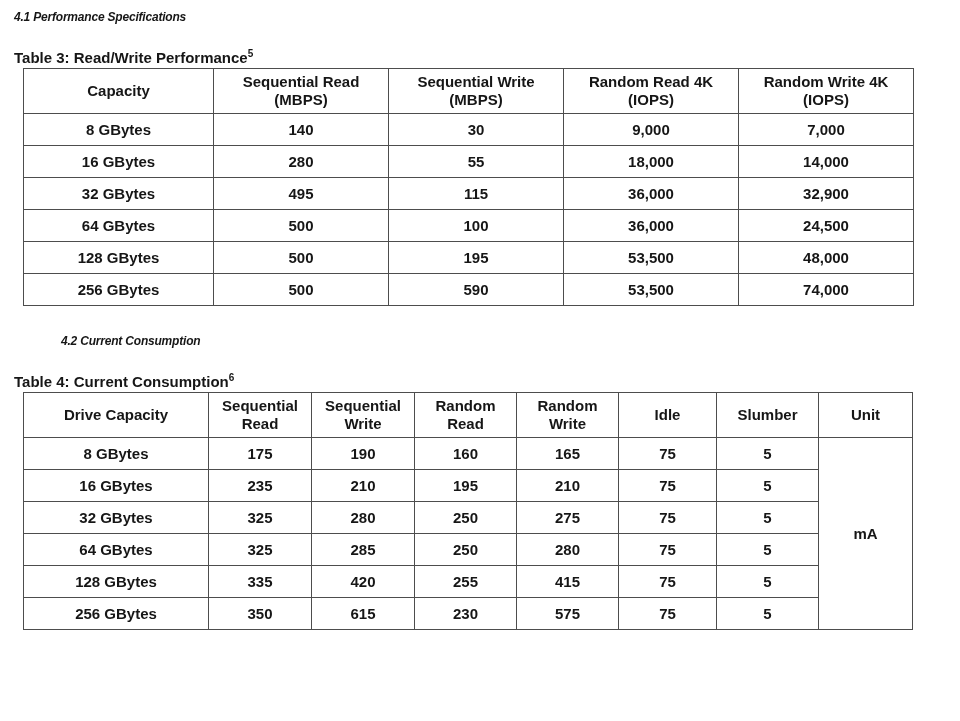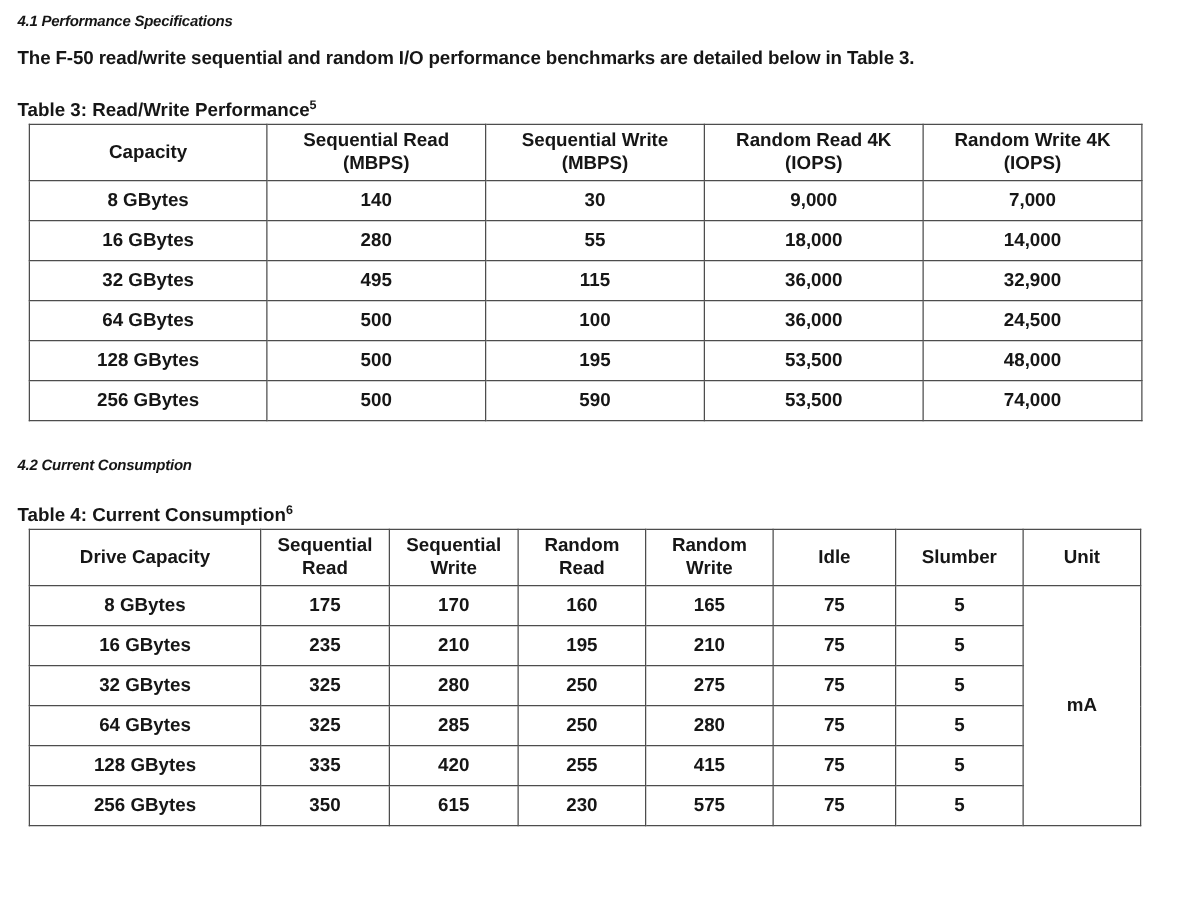--- a/index.html
+++ b/index.html
@@ -50,40 +50,39 @@
     font-weight: 700;
     white-space: pre-line;
     line-height: 1.2;
     height: 44px;
   }
   td {
     font-size: 15px;
     font-weight: 600;
     height: 32px;
   }
-  .section-gap { margin-top: 28px; }
+  .section-gap { margin-top: 28px; margin-left: 47px; }
 
   
   .t3-col0 { width: 190px; }
   .t3-col  { width: 175px; }
 
   
   .t4-col0 { width: 185px; }
   .t4-colA { width: 103px; }
   .t4-colB { width: 102px; }
   .t4-colC { width: 98px; }
   .t4-colD { width: 94px; }
 </style>
 </head>
 <body>
 
 <div class="page">
 
   <h2 class="section-heading">4.1 Performance Specifications</h2>
-  <p class="body-text">The F-50 read/write sequential and random I/O performance benchmarks are detailed below in Table 3.</p>
 
   <div class="table-caption">
     <span>Table 3: Read/Write Performance</span><sup>5</sup>
   </div>
 
   <table>
     <colgroup>
       <col class="t3-col0">
         <col class="t3-col">
         <col class="t3-col">
@@ -179,21 +178,21 @@
 Write</th>
         <th>Idle</th>
         <th>Slumber</th>
         <th>Unit</th>
       </tr>
     </thead>
     <tbody>
         <tr>
           <td>8 GBytes</td>
           <td>175</td>
-          <td>170</td>
+          <td>190</td>
           <td>160</td>
           <td>165</td>
           <td>75</td>
           <td>5</td>
           <td rowspan="6">mA</td>
         </tr>
         <tr>
           <td>16 GBytes</td>
           <td>235</td>
           <td>210</td>

